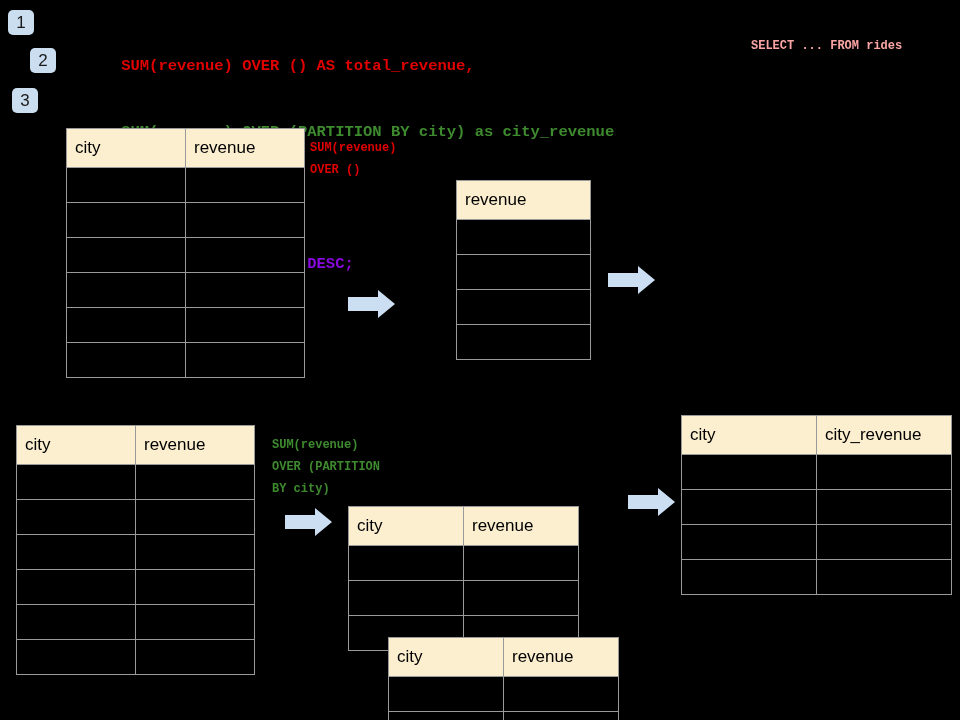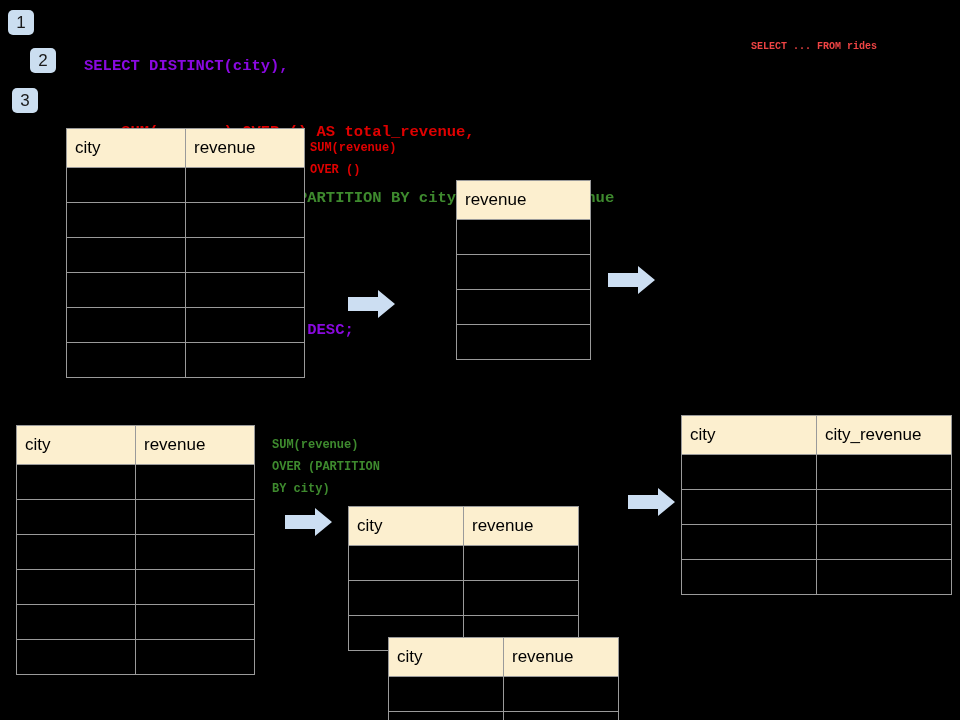--- a/index.html
+++ b/index.html
@@ -44,24 +44,24 @@
     letter-spacing: 0px;
   }
   .sql-line { white-space: pre; }
   .c-purple { color: #8A09E0; }
   .c-red    { color: #E00000; }
   .c-green  { color: #3E8A2E; }
 
   .side-note {
     position: absolute;
     font-family: "Liberation Mono", "DejaVu Sans Mono", monospace;
-    font-size: 10px;
+    font-size: 12px;
     line-height: 19px;
     font-weight: bold;
-    color: #ef4444;
+    color: #fca5a5;
     white-space: pre;
     width: 160px;
   }
 
   .annot {
     position: absolute;
     font-family: "Liberation Mono", "DejaVu Sans Mono", monospace;
     font-size: 12px;
     line-height: 22px;
     font-weight: bold;
@@ -104,21 +104,20 @@
 </head>
 <body>
 
 <div id="canvas">
 
   <div class="badge" style="left:8px;  top:10px;">1</div>
   <div class="badge" style="left:30px; top:48px;">2</div>
   <div class="badge" style="left:12px; top:88px;">3</div>
 
   <div class="sql" style="left:84px; top:11px;">
-    <div class="sql-line c-purple">SELECT DISTINCT(city),</div>
     <div class="sql-line c-red">    SUM(revenue) OVER () AS total_revenue,</div>
     <div class="sql-line c-green">    SUM(revenue) OVER (PARTITION BY city) as city_revenue</div>
     <div class="sql-line c-purple">  FROM rides</div>
     <div class="sql-line c-purple">  ORDER by city_revenue DESC;</div>
   </div>
 
   <div class="side-note" style="left:751px; top:37px;">SELECT ... FROM rides</div>
 
   <div class="annot" style="left:310px; top:137px; color:#E00000;">SUM(revenue)
 OVER ()</div>

